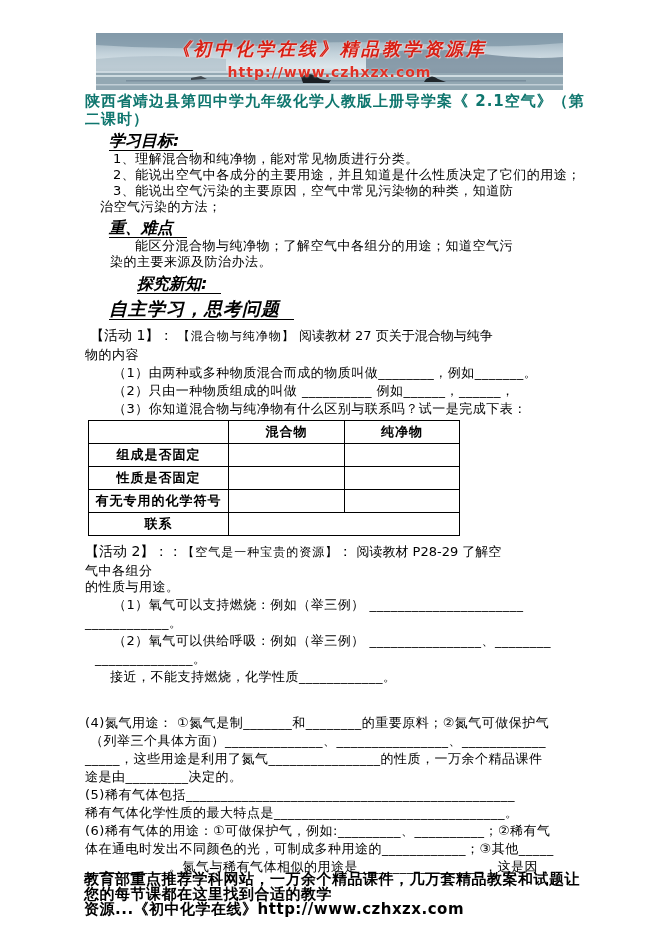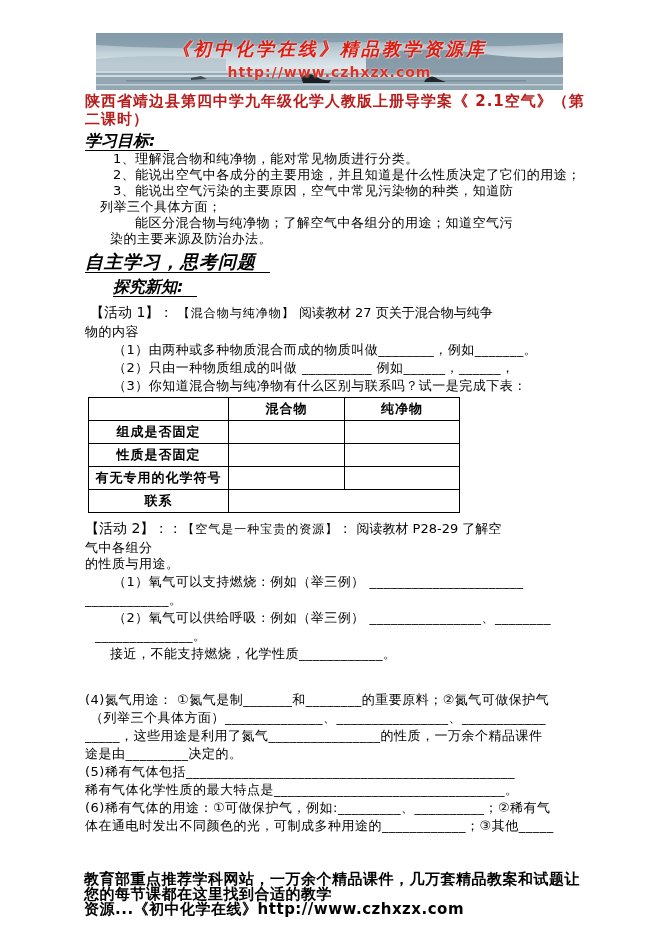--- a/index.html
+++ b/index.html
@@ -30,27 +30,27 @@
     font-size:14px; font-weight:bold; color:#e03024; letter-spacing:1px;
     text-shadow:0 0 2px rgba(255,255,255,.8);
     margin-top:3px;
   }
 
   
   .content { position:absolute; left:85px; top:92px; width:494px; }
   .line { font-size:13px; line-height:16px; letter-spacing:0.5px; white-space:nowrap; }
 
   .doc-title {
-    font-size:15px; font-weight:bold; color:#b91c1c; line-height:18px;
+    font-size:15px; font-weight:bold; color:#0f766e; line-height:18px;
     letter-spacing:1px; white-space:nowrap;
   }
   .lesson-line { font-size:14px; font-weight:bold; line-height:21px; letter-spacing:1px; }
 
   .h { font-weight:bold; font-style:italic; margin-top:3px; }
-  .h .u { border-bottom:1.5px solid #000; padding-right:14px; }
+  .h .u { border-bottom:1.5px solid #000; padding-right:14px;margin-left:24px; }
   .h-goals, .h-key { font-size:16px; line-height:20px; }
   .h-self { font-size:18px; line-height:23px; letter-spacing:1px; }
   .h-explore { font-size:16px; line-height:21px; margin-left:28px; }
 
   .ind28 { margin-left:28px; }
   .ind25 { margin-left:25px; }
   .ind15 { margin-left:15px; }
   .ind12 { margin-left:12px; }
   .ind10 { margin-left:10px; }
   .ind50 { margin-left:50px; }
@@ -119,27 +119,28 @@
   <div class="content">
 
     <div class="doc-title">陕西省靖边县第四中学九年级化学人教版上册导学案《 2.1空气》（第</div>
     <div class="doc-title">二课时）</div>
 
 
     <div class="h h-goals"><span class="u">学习目标: </span></div>
     <div class="line ind28">1、理解混合物和纯净物，能对常见物质进行分类。</div>
     <div class="line ind28">2、能说出空气中各成分的主要用途，并且知道是什么性质决定了它们的用途；</div>
     <div class="line ind28">3、能说出空气污染的主要原因，空气中常见污染物的种类，知道防</div>
-    <div class="line ind15">列举三个具体方面；</div>
-
+    <div class="line ind15">治空气污染的方法；</div>
+
+    <div class="h h-key"><span class="u">重、难点</span></div>
     <div class="line ind50">能区分混合物与纯净物；了解空气中各组分的用途；知道空气污</div>
     <div class="line ind25">染的主要来源及防治办法。</div>
 
+    <div class="h h-explore"><span class="u">探究新知: </span></div>
     <div class="h h-self"><span class="u">自主学习，思考问题</span></div>
-    <div class="h h-explore"><span class="u">探究新知: </span></div>
 
     <div class="act-line ind5">
       <span class="act-prefix">【活动 1】：  </span><span class="act-title">【混合物与纯净物】</span><span> 阅读教材 27 页关于混合物与纯争</span>
     </div>
     <div class="line">物的内容</div>
     <div class="line ind28 mt2">（1）由两种或多种物质混合而成的物质叫做________，例如_______。</div>
     <div class="line ind28 mt2">（2）只由一种物质组成的叫做 __________ 例如______，______，</div>
     <div class="line ind28 mt2">（3）你知道混合物与纯净物有什么区别与联系吗？试一是完成下表：</div>
 
     <table class="grid">
@@ -184,20 +185,21 @@
     <div class="line ind25 mt2">接近，不能支持燃烧，化学性质____________。</div>
 
     <div class="line gap30">(4)氮气用途： ①氮气是制_______和________的重要原料；②氮气可做保护气</div>
     <div class="line ind5 mt2">（列举三个具体方面）______________、________________、____________</div>
     <div class="line mt2">_____，这些用途是利用了氮气________________的性质，一万余个精品课件</div>
     <div class="line mt2">途是由_________决定的。</div>
     <div class="line mt2">(5)稀有气体包括_______________________________________________</div>
     <div class="line mt2">稀有气体化学性质的最大特点是_________________________________。</div>
     <div class="line mt2">(6)稀有气体的用途：①可做保护气，例如:_________、__________；②稀有气</div>
     <div class="line mt2">体在通电时发出不同颜色的光，可制成多种用途的____________；③其他_____</div>
+    <div class="line mt2">____________。氮气与稀有气体相似的用途是__________________，这是因</div>
 
   </div>
 
   <div class="footer">
     <div>教育部重点推荐学科网站，一万余个精品课件，几万套精品教案和试题让您的每节课都在这里找到合适的教学</div>
     <div><span>资源...《初中化学在线》</span><span>http://www.czhxzx.com</span></div>
   </div>
 
 </div>
 

